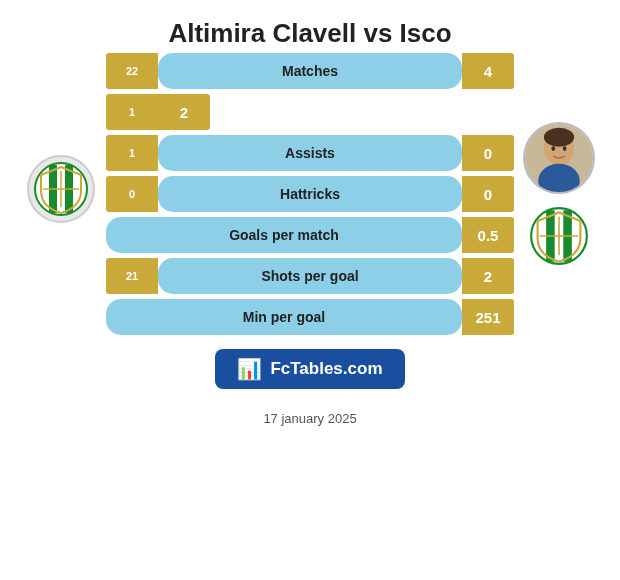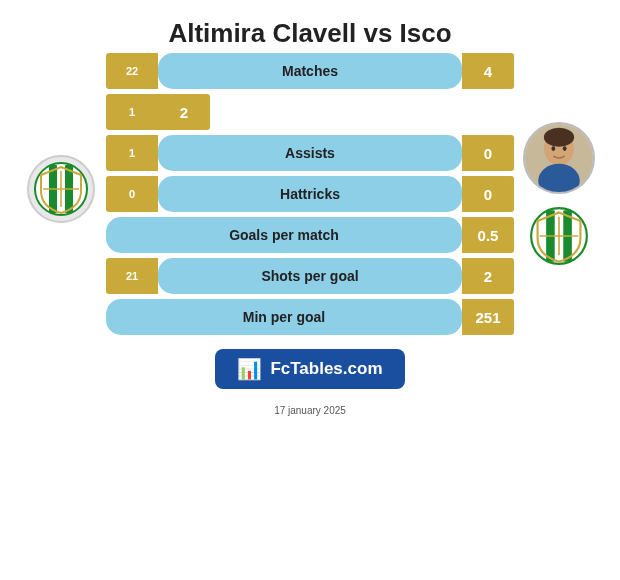--- a/index.html
+++ b/index.html
@@ -143,23 +143,23 @@
       font-size: 17px;
       font-weight: bold;
       display: flex;
       align-items: center;
       gap: 8px;
     }
     .logo-icon {
       font-size: 20px;
     }
     .footer-date {
-      font-size: 10px;
+      font-size: 13px;
       color: #555;
-      margin-top: 6px;
+      margin-top: 12px;
     }
     
     .betis-badge {
       width: 56px;
       height: 56px;
     }
     
     .left-club {
       width: 68px;
       height: 68px;

